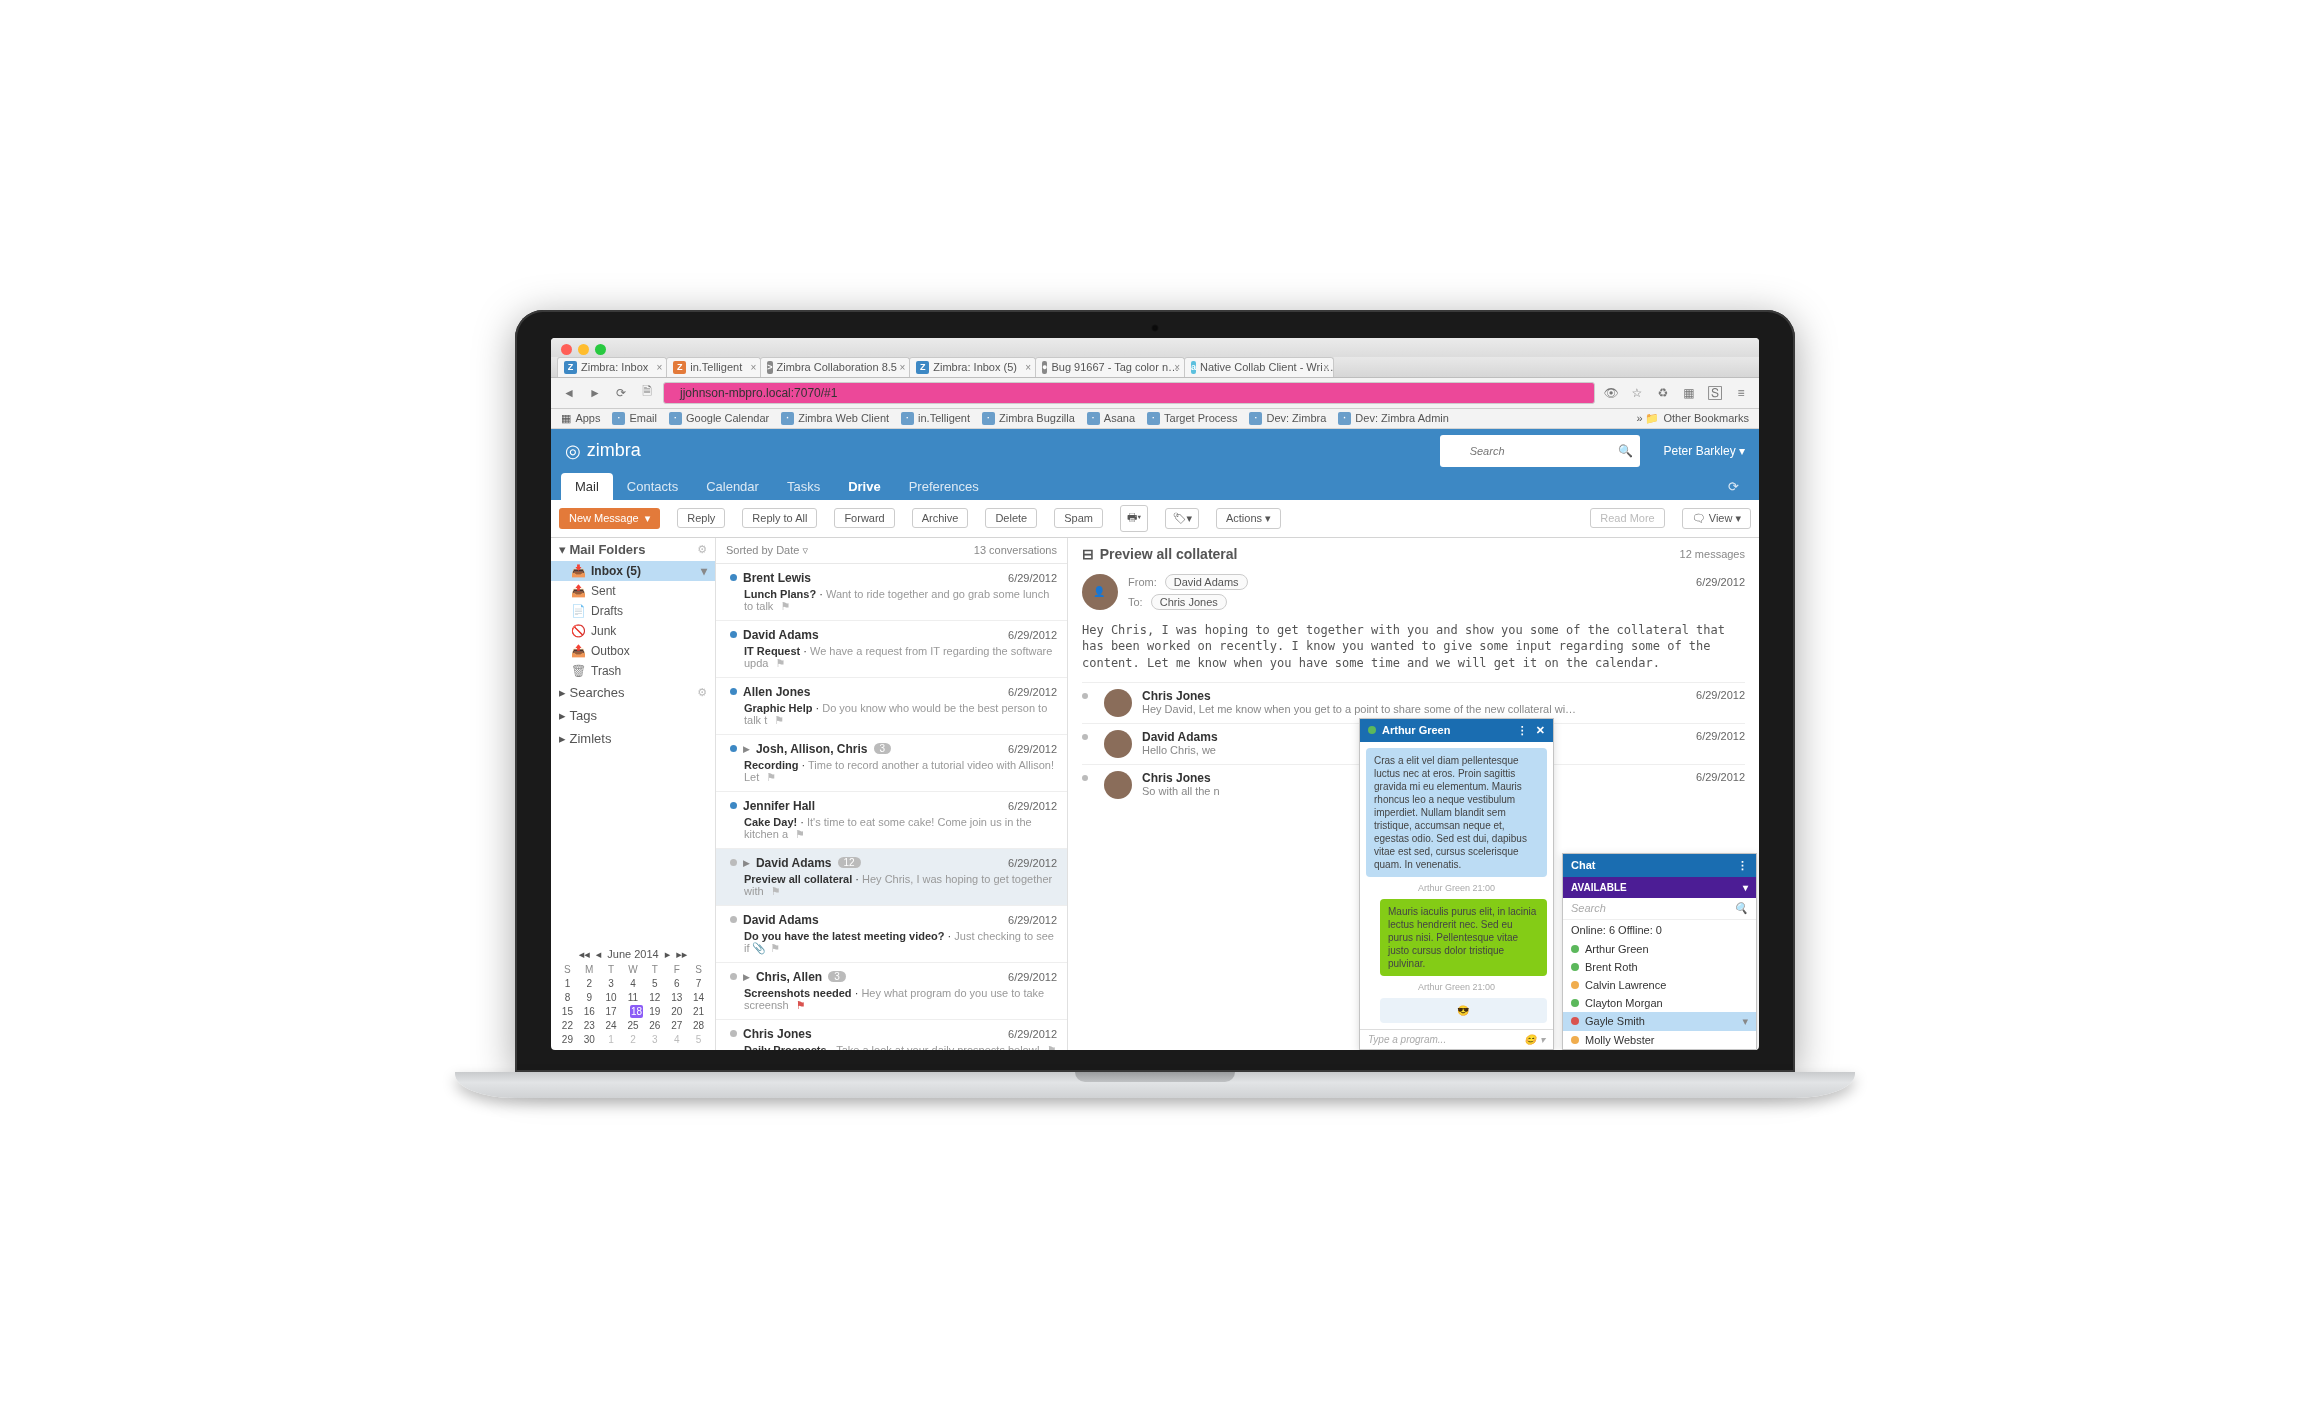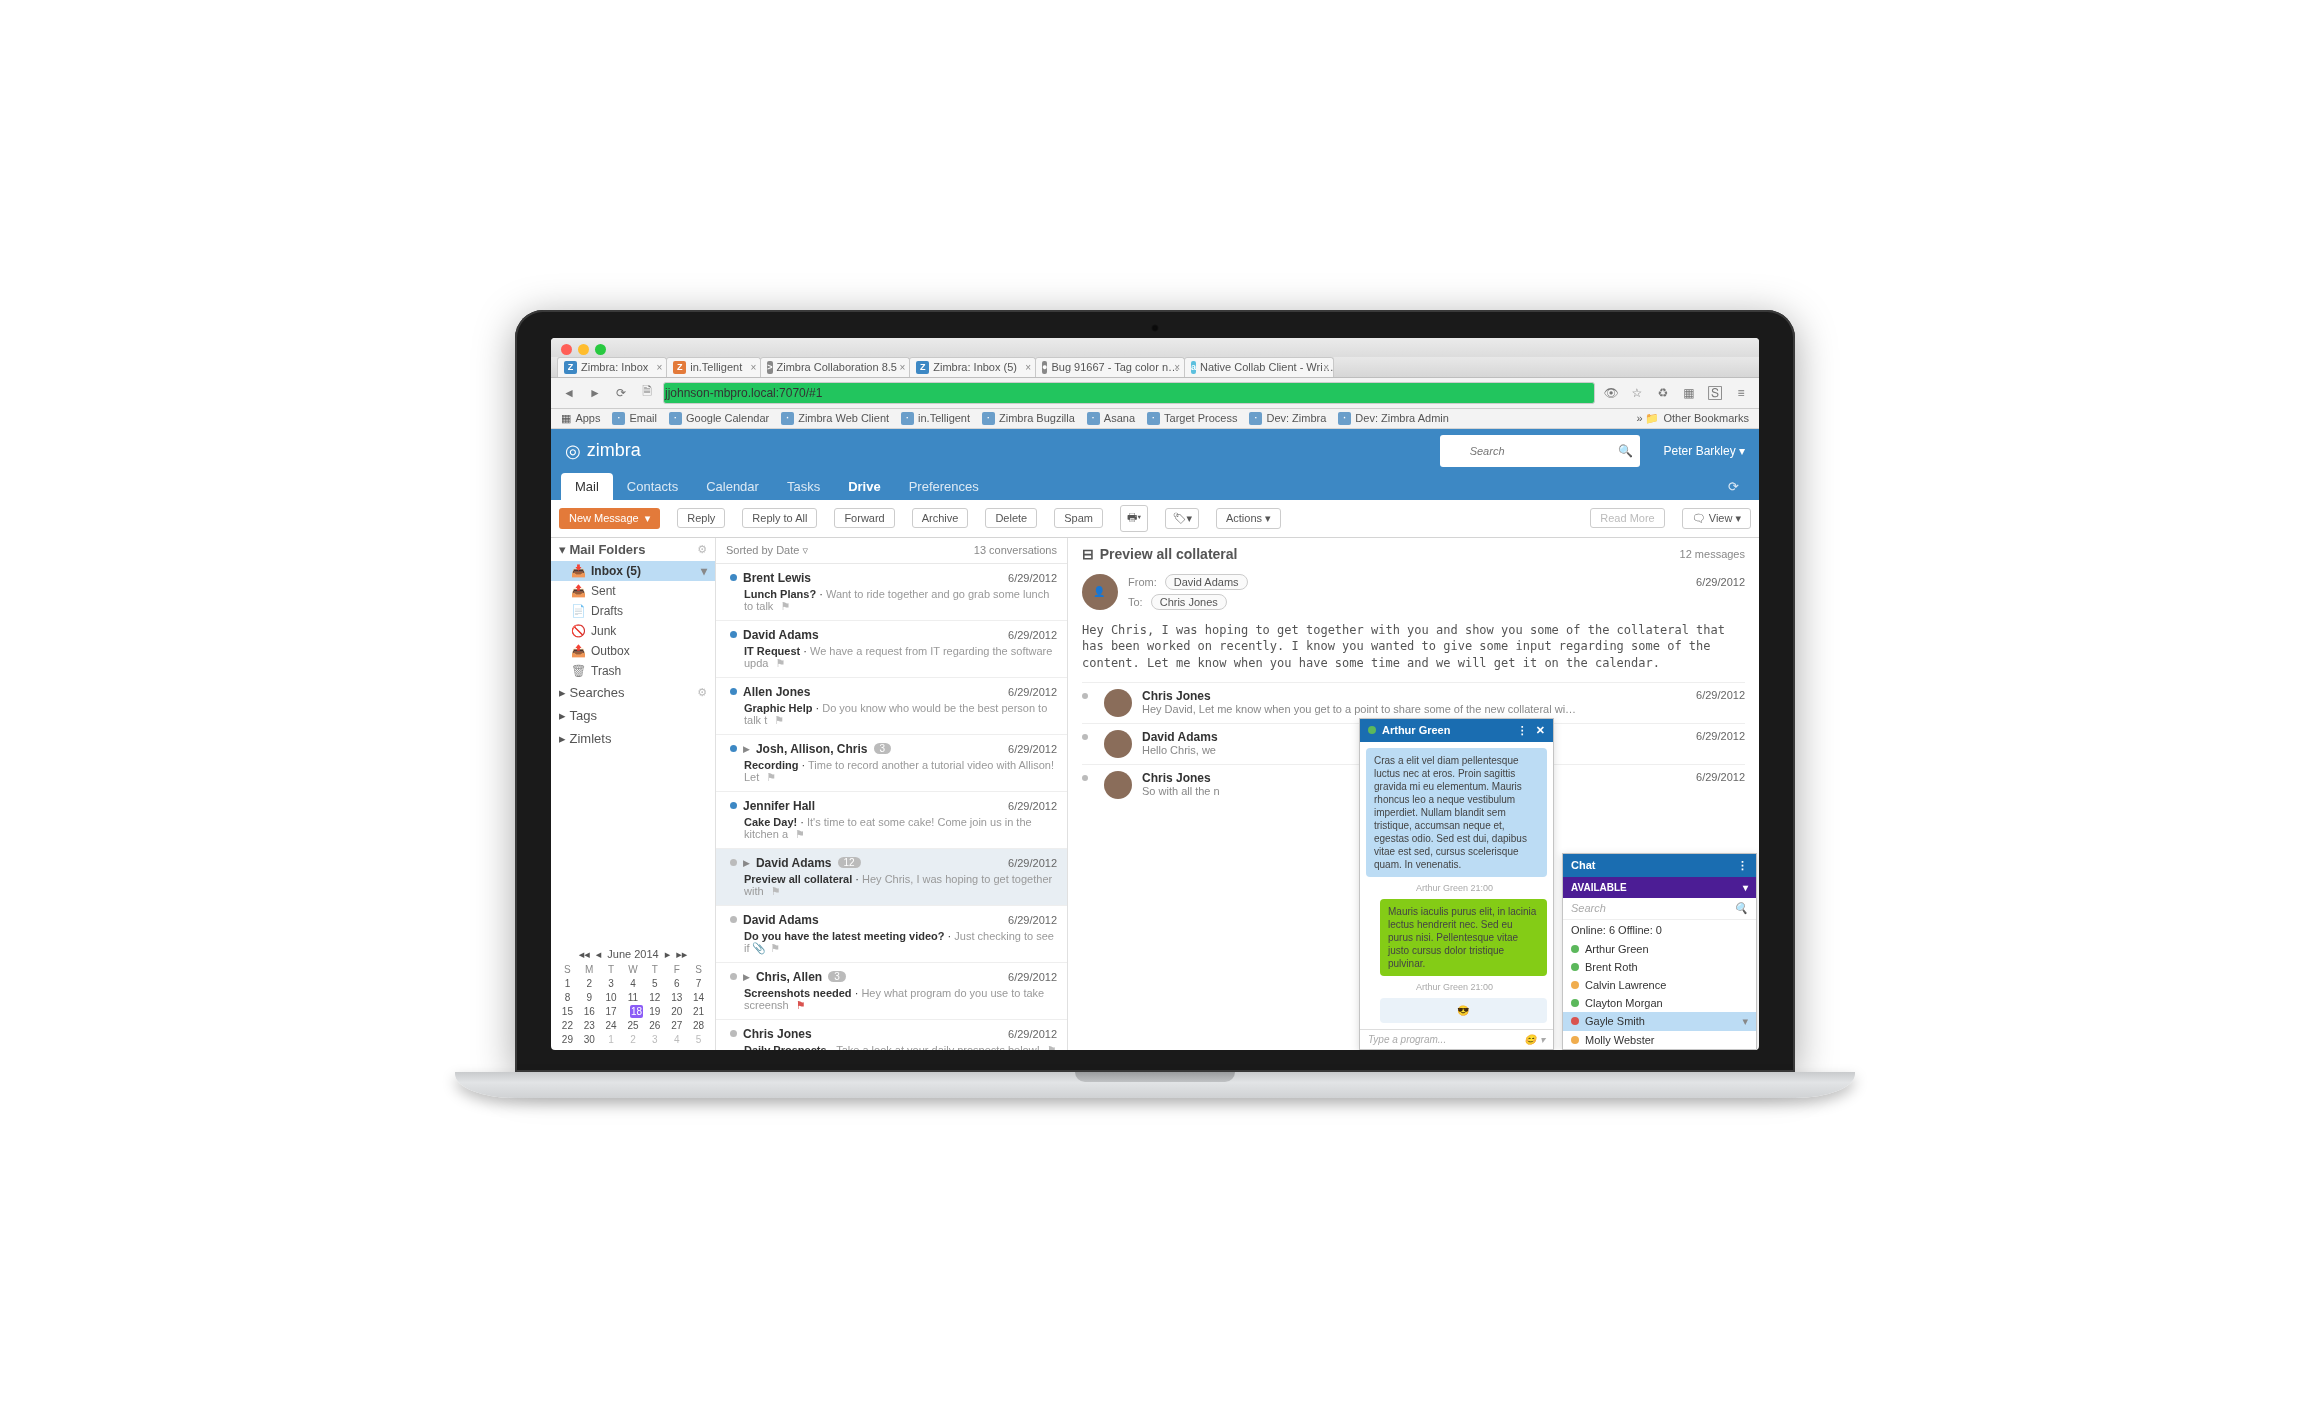--- a/index.html
+++ b/index.html
@@ -14,21 +14,21 @@
 
 .mac-dots { display:flex; gap:6px; padding:6px 10px 2px; background: linear-gradient(#ebebeb,#dcdcdc); }
 .dot { width:11px; height:11px; border-radius:50%; }
 .dot.r{background:#ff5f57}.dot.y{background:#ffbd2e}.dot.g{background:#28c940}
 .tabs-row { display:flex; background: linear-gradient(#e8e8e8,#d6d6d6); border-bottom:1px solid #bdbdbd; font-size:11px; color:#555; align-items:flex-end; padding:0 6px; }
 .btab { background:#f6f6f6; border:1px solid #c8c8c8; border-bottom:none; padding:3px 18px 3px 6px; margin-right:-1px; border-radius:3px 3px 0 0; max-width:150px; white-space:nowrap; overflow:hidden; text-overflow:ellipsis; display:flex; align-items:center; gap:4px; position:relative; }
 .btab .x { position:absolute; right:4px; color:#888; font-size:10px; }
 .favicon { width:13px; height:13px; display:inline-flex; align-items:center; justify-content:center; font-size:9px; font-weight:bold; color:#fff; border-radius:2px; }
 .urlbar-row { display:flex; align-items:center; gap:6px; padding:4px 8px; background:#f3f3f3; border-bottom:1px solid #ccc; font-size:12px; color:#555; }
 .urlbar-row .nav-icn { width:20px; text-align:center; color:#777; }
-.url-input { flex:1; background:#22c55e; border:1px solid #ccc; border-radius:3px; padding:3px 1px; font-size:12px; color:#333; }
+.url-input { flex:1; background:#ec4899; border:1px solid #ccc; border-radius:3px; padding:3px 16px; font-size:12px; color:#333; }
 .bm-row { display:flex; align-items:center; gap:12px; padding:3px 10px; background:#f3f3f3; border-bottom:1px solid #d4d4d4; font-size:11px; color:#555; }
 .bm { display:flex; align-items:center; gap:4px; white-space:nowrap; cursor:pointer; }
 
 
 .zimbra { font-size:12px; color:#333; }
 .z-top { background:#3d88c4; color:#fff; display:flex; align-items:center; padding:6px 14px; }
 .z-logo { font-size:18px; display:flex; align-items:center; gap:6px; }
 .z-search { margin-left:auto; display:flex; align-items:center; gap:8px; }
 .z-search-box { background:#fff; border-radius:3px; padding:2px 6px; display:flex; align-items:center; gap:6px; width:200px; }
 .z-search-box input { border:none; outline:none; flex:1; font-size:11px; color:#888; font-style:italic; }
@@ -90,21 +90,21 @@
 .reply-item .rdate { margin-left:auto; font-size:11px; color:#666; }
 .rdot { width:6px;height:6px;border-radius:50%;background:#bbb;margin-right:6px;margin-top:4px; }
 
 
 .chat-panel { position:absolute; bottom:0; width:195px; background:#fff; border:1px solid #c4c4c4; font-size:11px; box-shadow:0 2px 8px rgba(0,0,0,.15); }
 .chat-panel.conv { right:205px; }
 .chat-panel.roster { right:2px; }
 .chat-hd { background:#1a6db1; color:#fff; padding:5px 8px; display:flex; align-items:center; gap:6px; font-size:11px; font-weight:600; }
 .chat-hd .acts { margin-left:auto; display:flex; gap:8px; }
 .bubble { background:#bcdcf4; border-radius:4px; padding:6px 8px; margin:6px; font-size:10px; color:#444; line-height:1.3; }
-.chat-meta { text-align:left; font-size:9px; color:#aaa; padding:0 16px;margin-left:40px; }
+.chat-meta { text-align:center; font-size:9px; color:#aaa; padding:0 16px; }
 .chat-input { border-top:1px solid #ddd; padding:4px 8px; display:flex; align-items:center; font-size:10px; color:#aaa; font-style:italic; }
 .avail-bar { background:#4c1d95; color:#fff; padding:5px 8px; font-size:10px; font-weight:600; display:flex; }
 .roster-search { padding:4px 8px; display:flex; color:#aaa; font-style:italic; border-bottom:1px solid #eee; }
 .roster-item { padding:3px 8px; display:flex; align-items:center; gap:6px; cursor:pointer; }
 .roster-item.sel { background:#bcdcf4; }
 .pres { width:8px; height:8px; border-radius:50%; }
 .pres.g{background:#5cb85c}.pres.y{background:#f0ad4e}.pres.r{background:#d9534f}
 </style>
 </head>
 <body>

